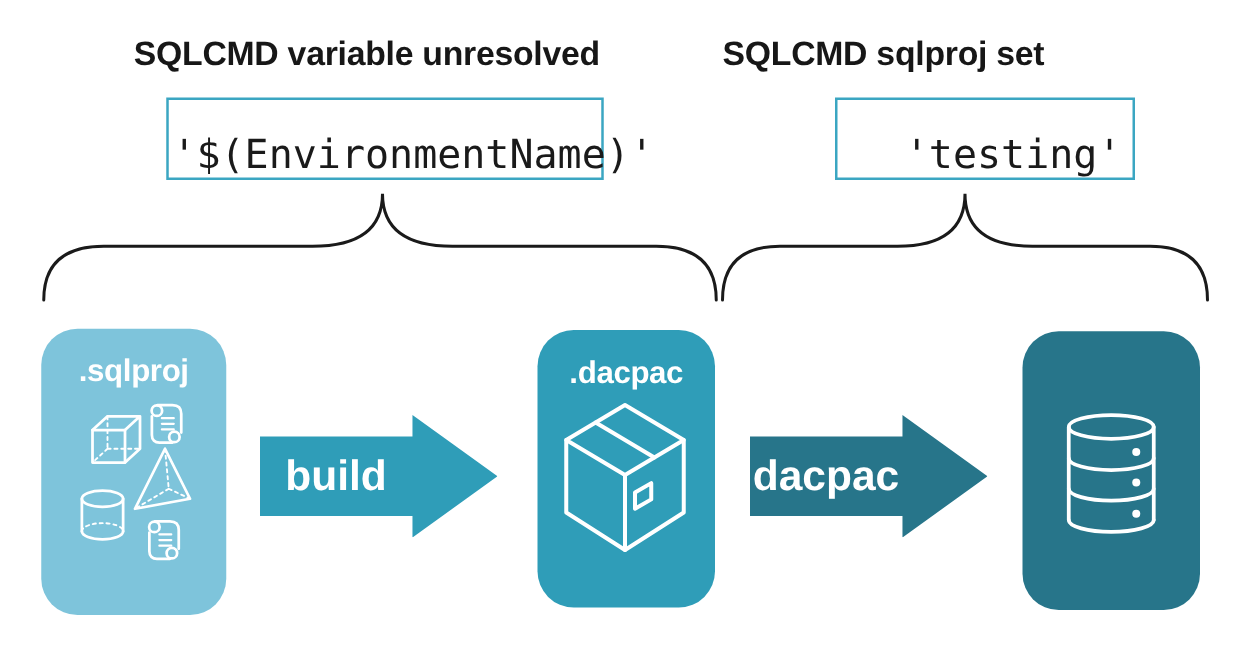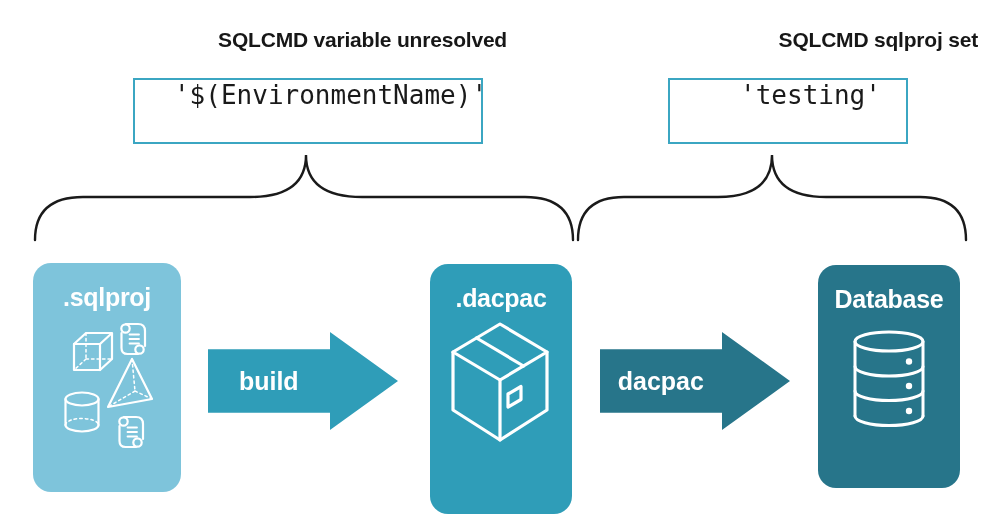--- a/index.html
+++ b/index.html
@@ -19,55 +19,55 @@
     width:1000px;
     height:522px;
     background:var(--background);
     overflow:hidden;
     font-family:"Liberation Sans", sans-serif;
   }
   .heading{
     position:absolute;
     top:28px;
     width:400px;
-    text-align:right;
-    font-size:21px;
+    text-align:left;
+    font-size:27px;
     font-weight:700;
     color:var(--ink);
     letter-spacing:-0.2px;
   }
   #heading-left{left:107px;}
   #heading-right{left:578px;}
   .codebox{
     position:absolute;
     top:78px;
     height:66px;
     border:2.5px solid var(--code-border);
     background:var(--background);
     display:flex;
-    align-items:flex-start;
+    align-items:flex-end;
     justify-content:center;
     font-family:"DejaVu Sans Mono", monospace;
-    font-size:26px;
+    font-size:32px;
     color:#1a1a1a;
     padding-left:45px;
   }
   #codebox-left{left:133px;width:350px;}
   #codebox-right{left:668px;width:240px;}
   .brace-layer{
     position:absolute;
     left:0;top:0;width:1000px;height:522px;
     pointer-events:none;
   }
   .node{
     position:absolute;
-    border-radius:18px;
+    border-radius:29px;
   }
   #node-sqlproj{left:33px;top:263px;width:148px;height:229px;background:var(--node-light);}
-  #node-dacpac{left:430px;top:264px;width:142px;height:250px;background:var(--node-mid);}
+  #node-dacpac{left:430px;top:264px;width:142px;height:222px;background:var(--node-mid);}
   #node-database{left:818px;top:265px;width:142px;height:223px;background:var(--node-dark);}
   .node-label{
     text-align:center;
     padding-top:20px;
     color:#fff;
     font-weight:700;
     font-size:25px;
     letter-spacing:-0.3px;
   }
   .node svg{position:absolute;}
@@ -83,21 +83,21 @@
     display:flex;
     align-items:center;
   }
   #arrow-build{left:208px;background:var(--node-mid);}
   #arrow-deploy{left:600px;background:var(--node-dark);}
   .arrow-label{
     width:64%;
     text-align:center;
     color:#fff;
     font-weight:700;
-    font-size:25px;
+    font-size:34px;
   }
   .wire{stroke:var(--icon);fill:none;stroke-linecap:round;stroke-linejoin:round;}
 </style>
 </head>
 <body>
 
 <div class="canvas">
 
   <div class="heading" id="heading-left">SQLCMD variable unresolved</div>
   <div class="heading" id="heading-right">SQLCMD sqlproj set</div>
@@ -169,21 +169,20 @@
         <path d="M63 74 L76 66.5 V79.5 L63 87 Z"></path>
       </g>
     </svg>
   </div>
 
   <div class="arrow" id="arrow-deploy">
     <span class="arrow-label">dacpac</span>
   </div>
 
   <div class="node" id="node-database">
-    <div class="node-label">Database</div>
     <svg id="database-icon" width="76" height="98" viewBox="0 0 76 98">
       <g class="wire" stroke-width="3">
         <ellipse cx="38" cy="11.5" rx="34" ry="9.5"></ellipse>
         <path d="M4 11.5 V86 M72 11.5 V86"></path>
         <path d="M4 36.5 A34 9.5 0 0 0 72 36.5"></path>
         <path d="M4 61 A34 9.5 0 0 0 72 61"></path>
         <path d="M4 86 A34 9.5 0 0 0 72 86"></path>
       </g>
       <circle cx="58" cy="31.5" r="3.2" fill="#FFFFFF"></circle>
       <circle cx="58" cy="56" r="3.2" fill="#FFFFFF"></circle>

